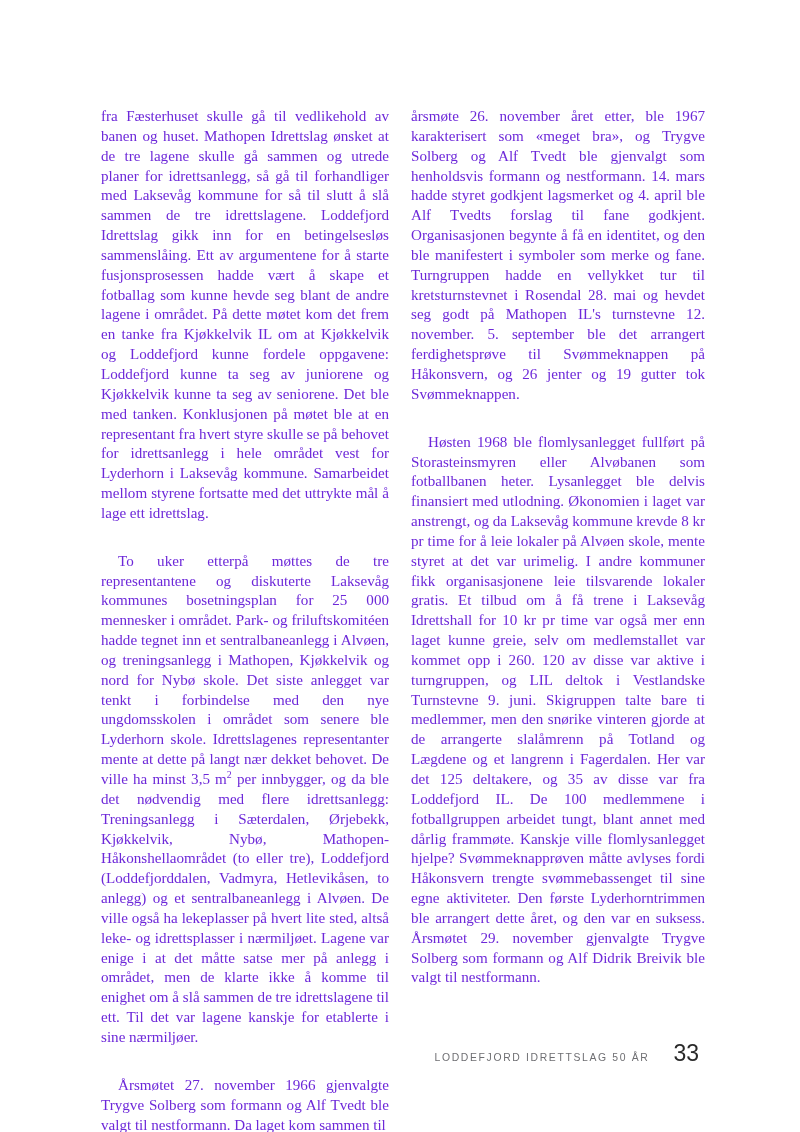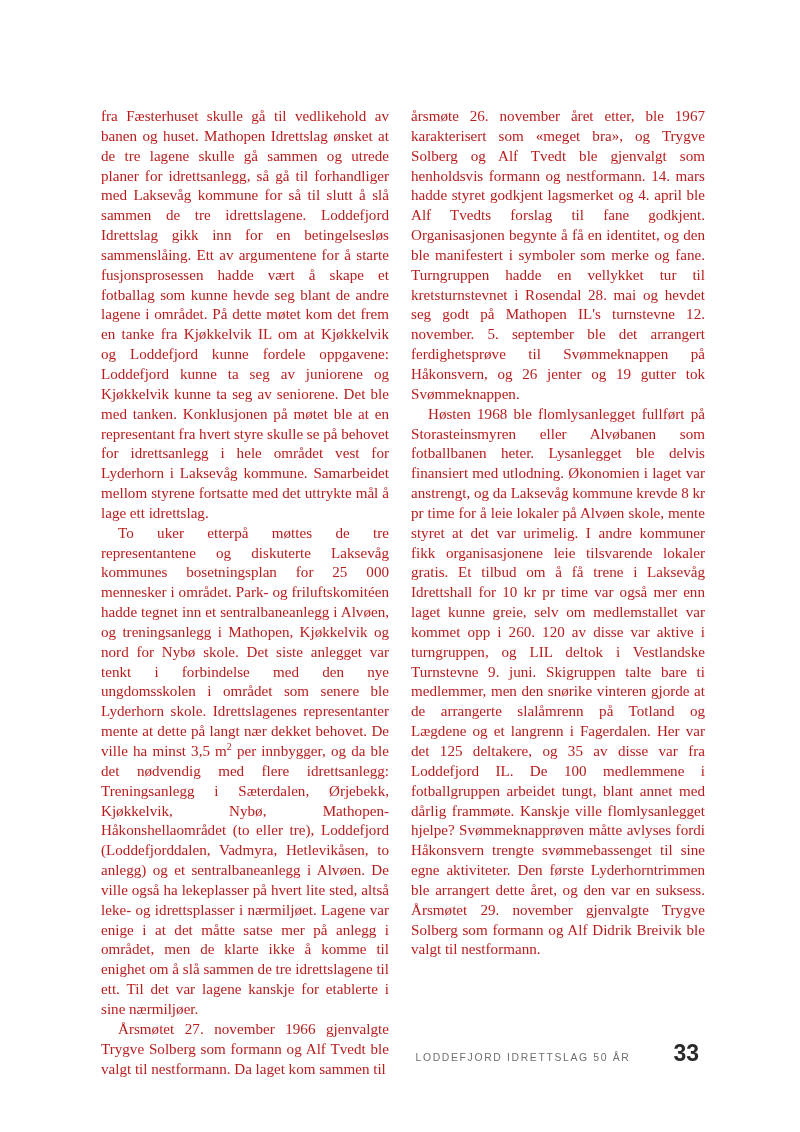--- a/index.html
+++ b/index.html
@@ -51,25 +51,26 @@
     margin: 0;
     padding: 0;
     font-size: 15.1px;
     line-height: 19.85px;
     text-align: justify;
     text-justify: inter-word;
     -webkit-hyphens: none;
     hyphens: none;
     word-spacing: -0.1px;
     letter-spacing: 0.01px;
-    color: #b91c1c;
+    color: #6d28d9;
   }
 
   p.indent {
     text-indent: 17px;
+    margin-top: 28px;
   }
 
   sup.sq {
     font-size: 0.65em;
     vertical-align: super;
     line-height: 0;
   }
 
   .footer {
     position: absolute;
@@ -90,23 +91,23 @@
     color: #6e6e72;
     white-space: nowrap;
     text-transform: uppercase;
     margin-top: 48px;
   }
 
   .footer-pagenum {
     font-family: "Liberation Sans", "DejaVu Sans", sans-serif;
     font-size: 23px;
     color: #2a2a2a;
-    margin-left: 43px;
+    margin-left: 24px;
     letter-spacing: 0px;
-    font-weight: 700;
+    font-weight: 400;
   }
 </style>
 </head>
 <body>
 
 <div class="page">
 
   <div class="content-area">
     <div class="columns">
 

